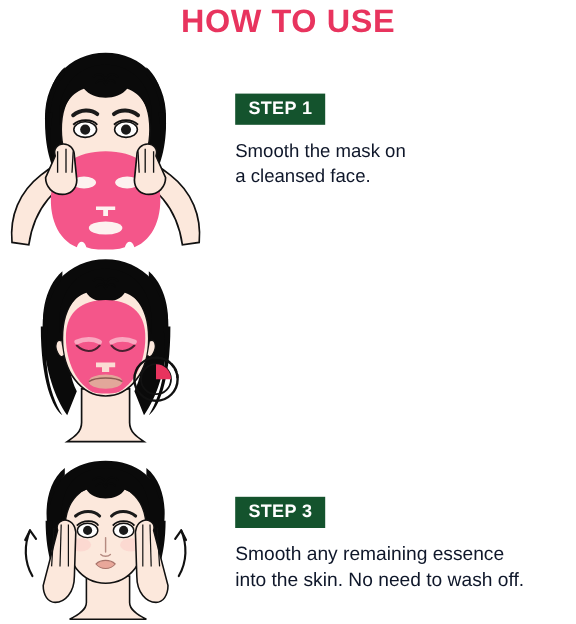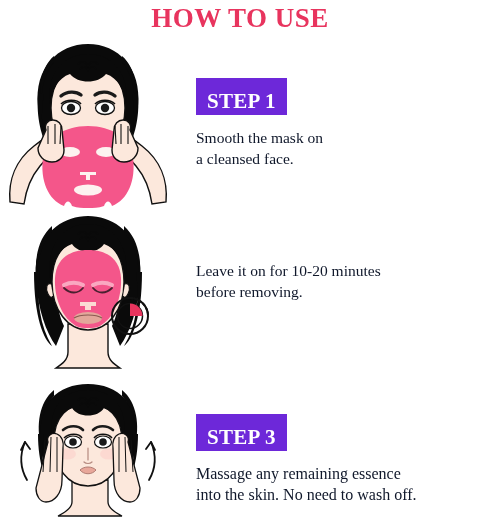--- a/index.html
+++ b/index.html
@@ -8,21 +8,20 @@
     height: 520px;
     background: #ffffff;
     font-family: "Liberation Sans", sans-serif;
     overflow: hidden;
   }
   #page {
     position: relative;
     width: 436px;
     height: 520px;
     background: #ffffff;
-    font-family: Liberation Serif, serif;
   }
 
   
   #title {
     position: absolute;
     top: 2px;
     left: 0;
     width: 480px;
     text-align: center;
     font-size: 27px;
@@ -44,26 +43,26 @@
     width: 180px; height: 100%;
   }
   .text-col {
     position: absolute;
     left: 196px; top: 0;
     width: 284px; height: 100%;
   }
 
   .step-badge {
     display: inline-block;
-    background: #6d28d9;
+    background: #14532d;
     color: #ffffff;
-    font-size: 21px;
+    font-size: 15px;
     font-weight: bold;
     letter-spacing: 0.3px;
-    padding: 14px 11px 4px 11px;
+    padding: 3px 11px 4px 11px;
     line-height: 19px;
   }
   .step-desc {
     color: #0f172a;
     font-size: 15.5px;
     line-height: 21px;
     margin-top: 12px;
     white-space: pre-line;
   }
 
@@ -197,22 +196,20 @@
         <g>
           <circle cx="130" cy="110" r="18" fill="none" stroke="#111" stroke-width="2"></circle>
           <circle cx="130" cy="110" r="12.5" fill="none" stroke="#111" stroke-width="1.5"></circle>
           <path d="M130 110 L130 97.5 A12.5 12.5 0 0 1 142.5 110 Z" fill="#E8345E"></path>
           <path d="M130 92 A18 18 0 0 1 148 110" fill="none" stroke="#111" stroke-width="2" stroke-dasharray="2.4 2.4" stroke-linecap="round"></path>
         </g>
       </svg>
     </div>
 
     <div class="text-col" id="text-2">
-      <div class="step-desc">Leave it on for 10-20 minutes
-before removing.</div>
     </div>
   </div>
 
   <div class="step-row" id="step-row-3">
 
     <div class="art-col">
       <svg width="180" height="144" viewBox="0 0 180 144">
 
         <path d="M72 104 L72 126 C72 132 66 136 58 140 L122 140 C114 136 108 132 108 126 L108 104 Z" fill="#FCE8DC" stroke="#111" stroke-width="1.3"></path>
 
@@ -263,18 +260,18 @@
         </g>
         <g>
           <path d="M149 104 C156 92 156 78 151 66" fill="none" stroke="#111" stroke-width="1.8" stroke-linecap="round"></path>
           <path d="M151 66 L146 73 M151 66 L155 74" fill="none" stroke="#111" stroke-width="1.8" stroke-linecap="round"></path>
         </g>
       </svg>
     </div>
 
     <div class="text-col" id="text-3">
       <div class="step-badge">STEP 3</div>
-      <div class="step-desc">Massage any remaining essence
+      <div class="step-desc">Smooth any remaining essence
 into the skin. No need to wash off.</div>
     </div>
   </div>
 
 </div>
 
 </body></html>

